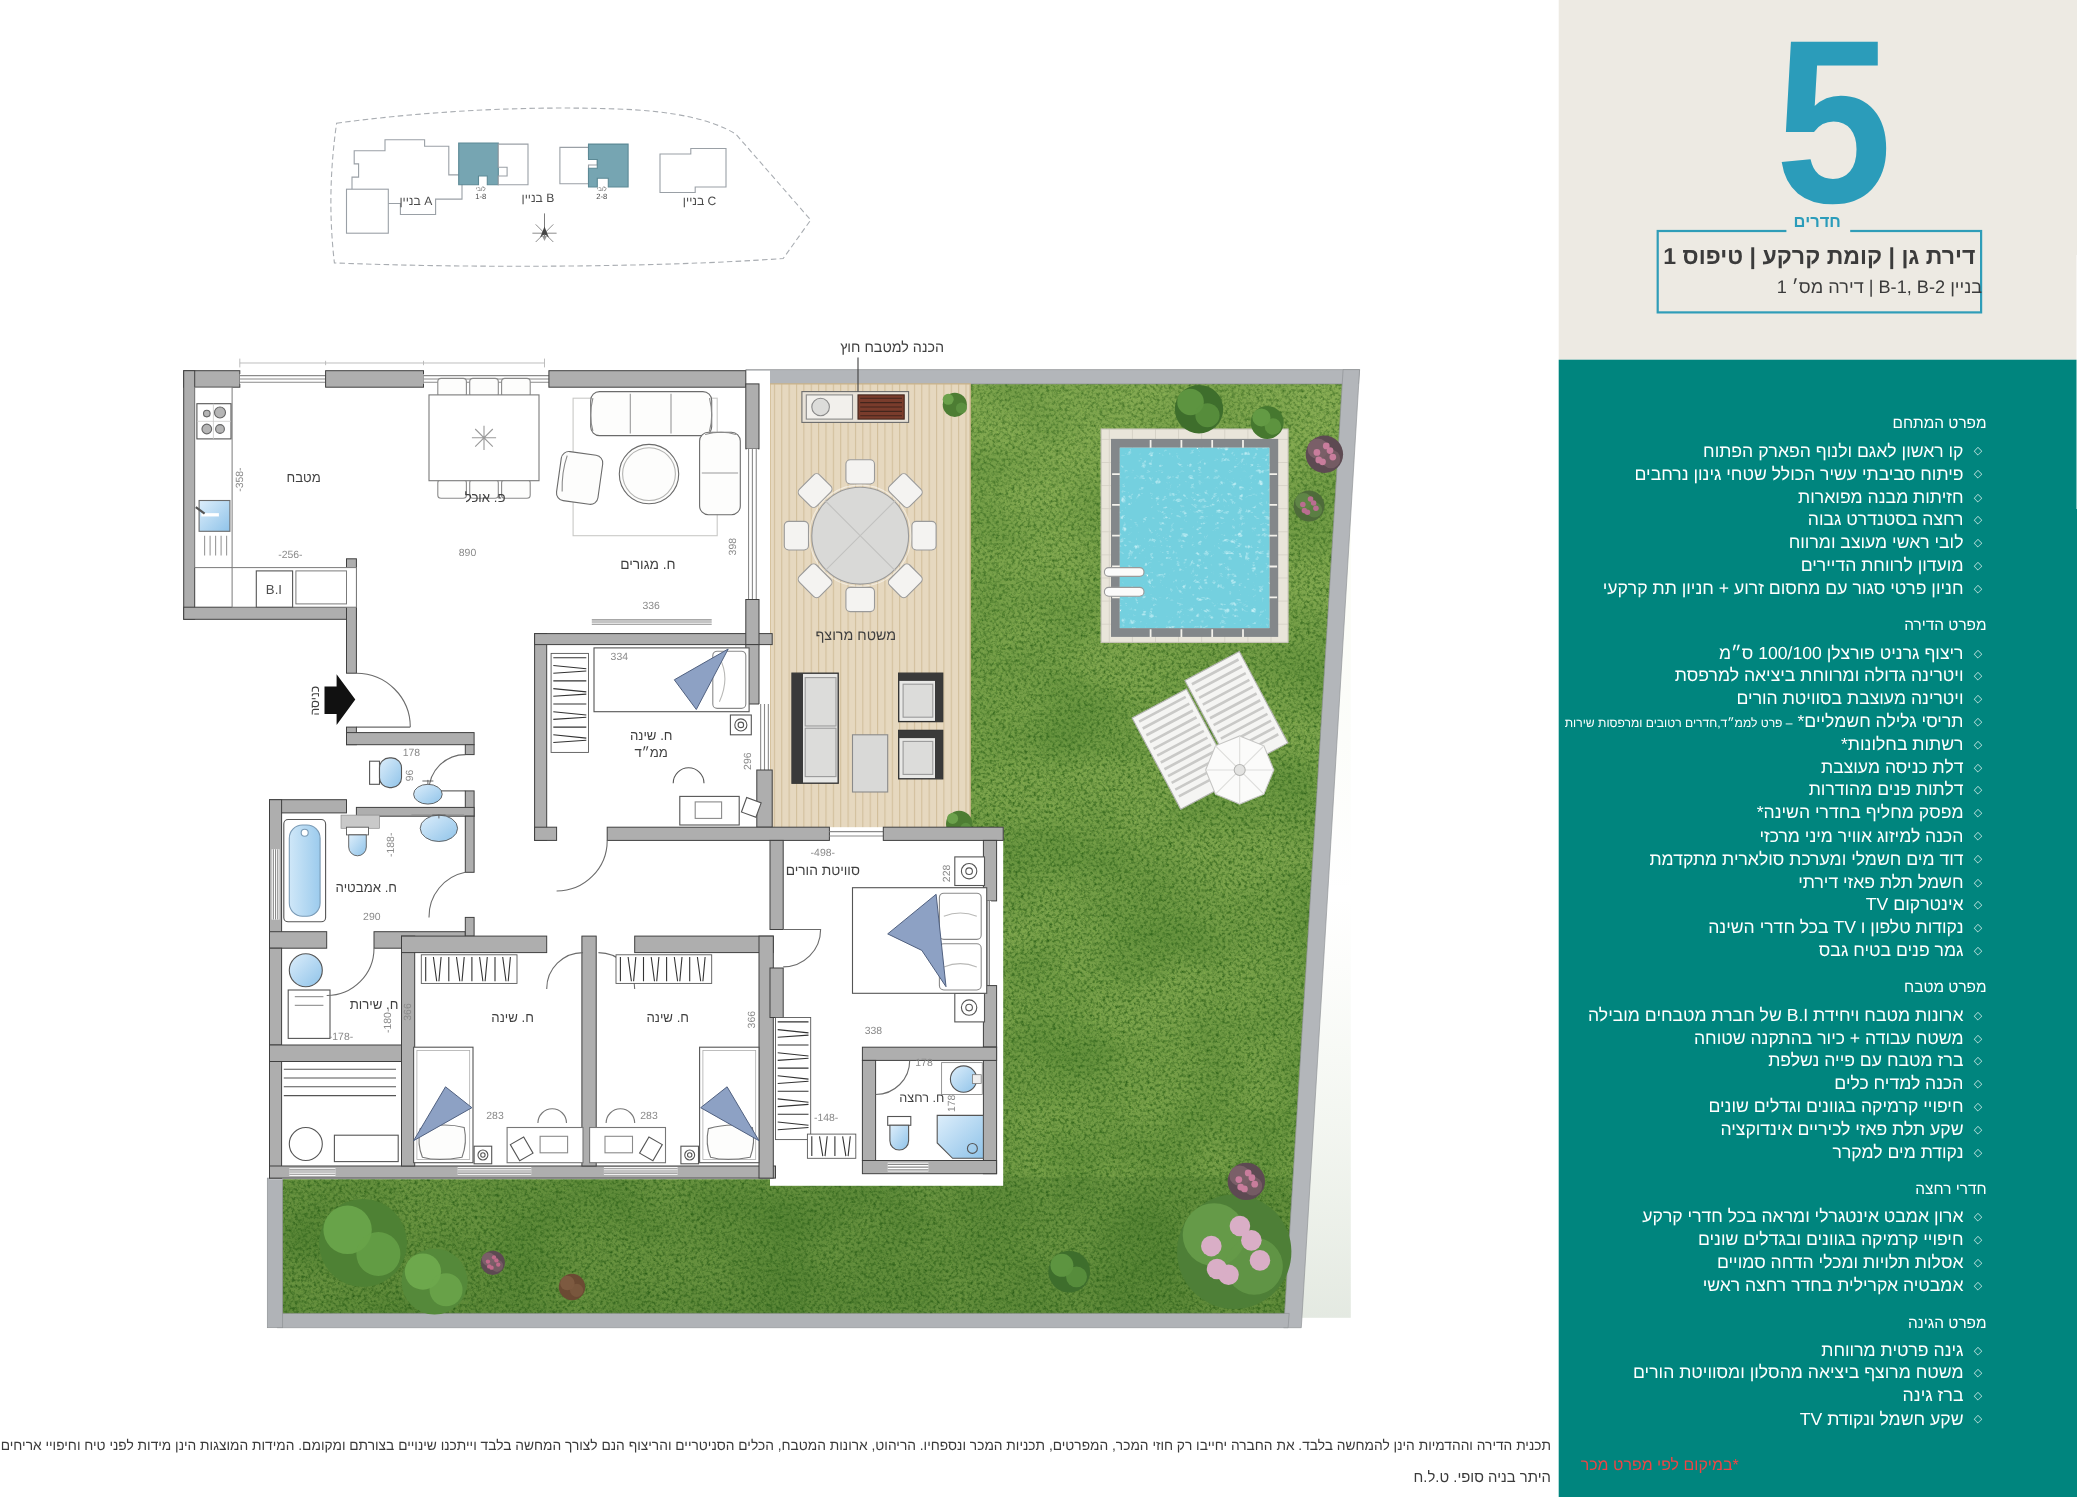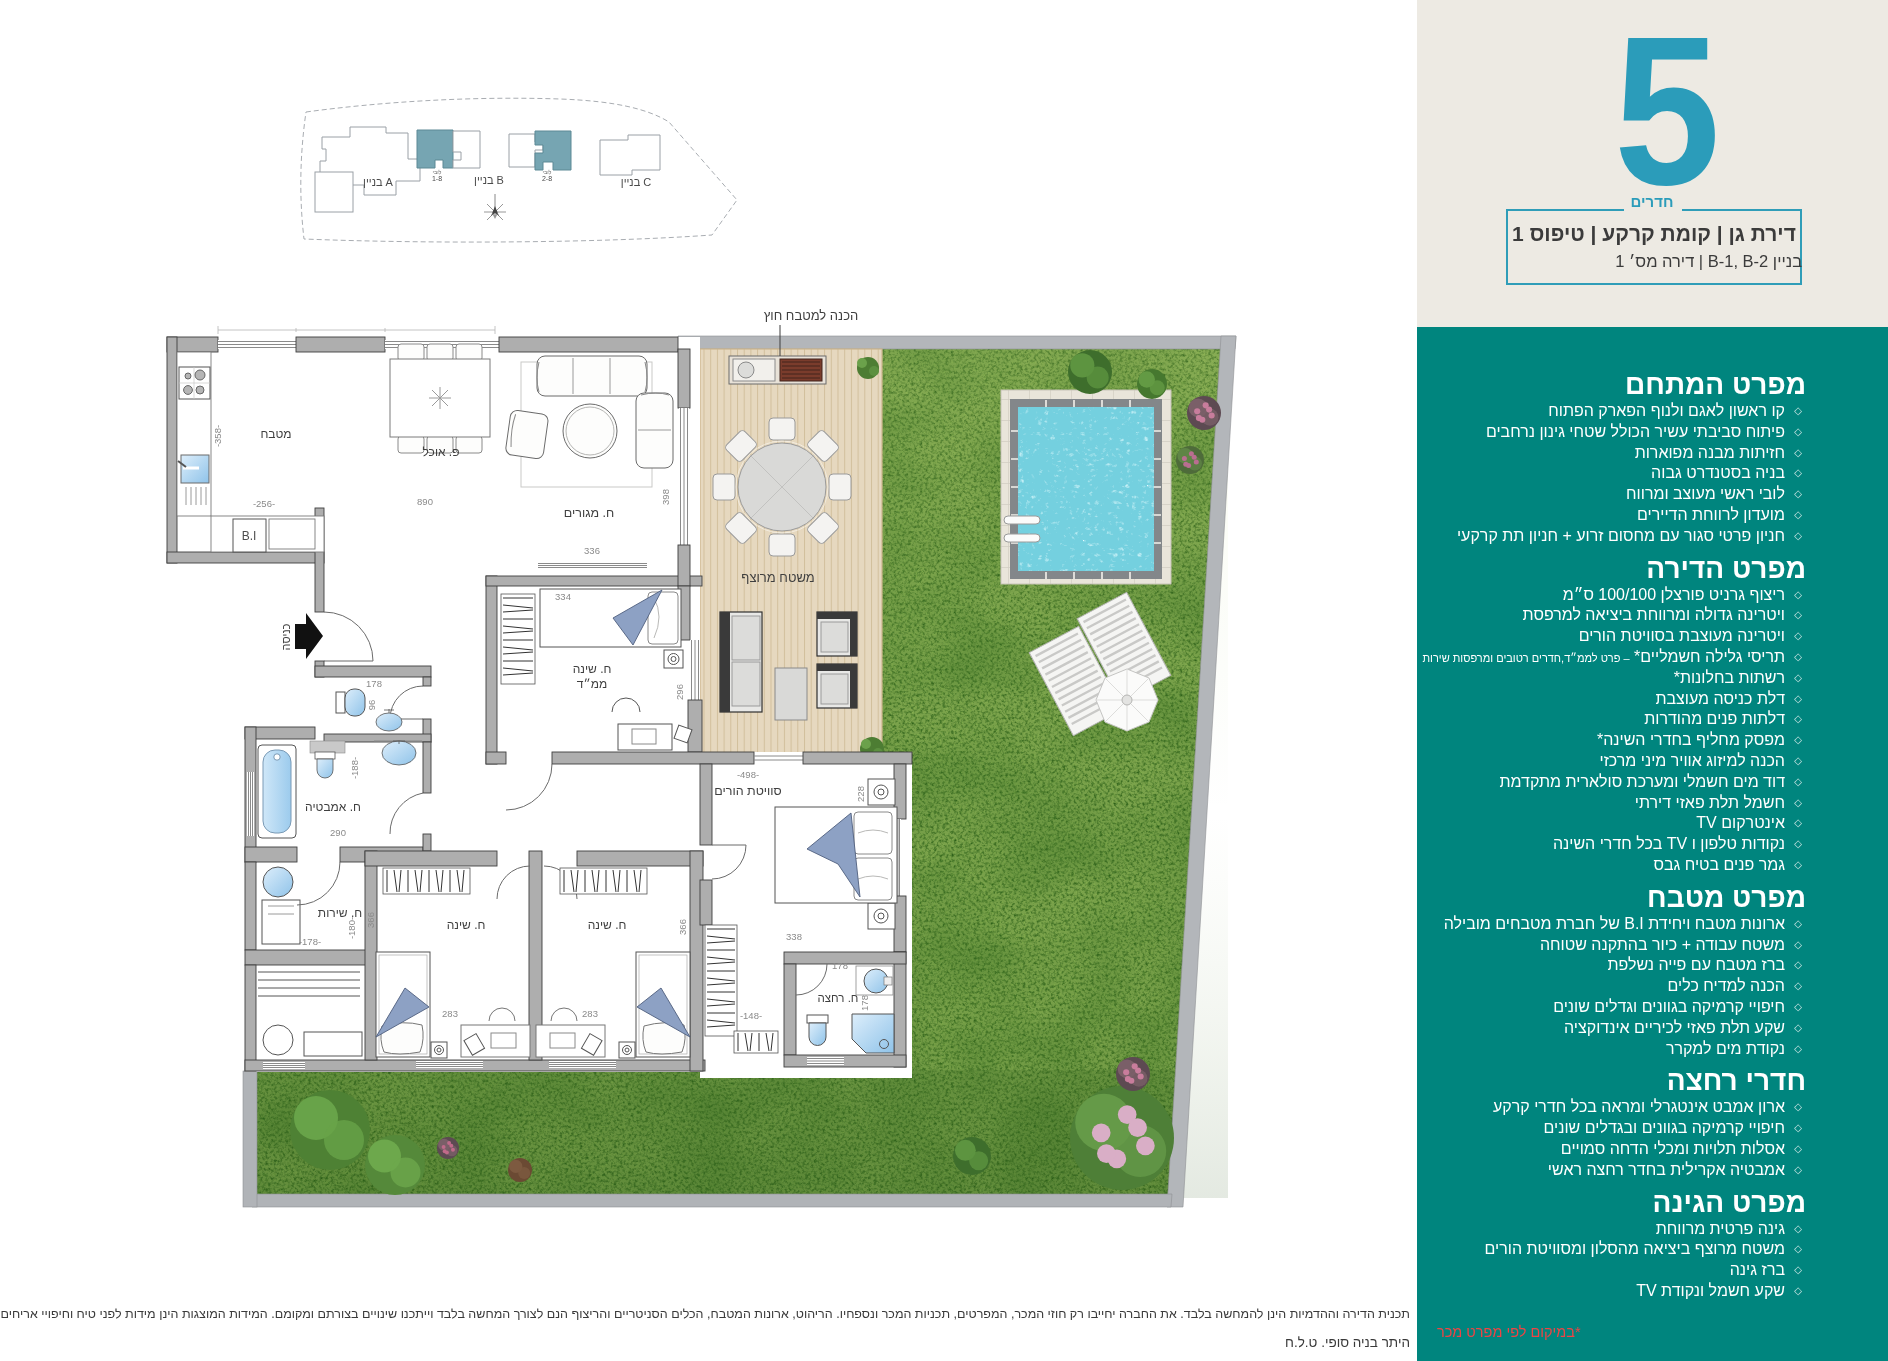--- a/index.html
+++ b/index.html
@@ -11,21 +11,21 @@
   #tealPanel{left:1417px;top:327px;width:471px;height:1034px;background:#00857e;}
   #big5{left:1597px;top:5px;width:140px;text-align:center;color:#2b9cba;
         font-size:212px;font-weight:bold;line-height:1;transform:scaleX(.9);}
   #hdarim{left:1597px;top:193px;width:110px;text-align:center;color:#2b9cba;font-size:15px;font-weight:bold;}
   #titleBox{left:1506px;top:209px;width:292px;height:72px;border:2px solid #2f9db8;}
   #hdarimMask{left:1624px;top:200px;width:58px;height:20px;background:#edeae3;}
   #titleTxt{left:1506px;top:222px;width:296px;text-align:center;color:#3b3b3b;font-size:21px;font-weight:bold;direction:rtl;}
   #subTxt{left:1506px;top:252px;width:296px;text-align:right;color:#3b3b3b;font-size:16.5px;direction:rtl;}
   
   #specs{left:1417px;top:372px;width:389px;direction:rtl;text-align:right;color:#fff;}
-  #specs h3{margin:0;padding:0;font-size:28px;line-height:25px;font-weight:bold;}
+  #specs h3{margin:0;padding:0;font-size:14px;line-height:25px;font-weight:normal;}
   #specs ul{list-style:none;margin:4px;padding:0;font-size:16px;}
   #specs li{position:relative;padding-right:17px;height:20.8px;line-height:20.8px;white-space:nowrap;}
   #specs li:before{content:"\25C7";position:absolute;right:0;top:0;font-size:10px;color:#cfe8e6;}
   #specs .sp{height:5px;}
   #specs .small{font-size:11px;}
   #asterNote{left:1437px;top:1324px;color:#ef4444;font-size:14.5px;direction:rtl;}
   #disc1{right:478px;top:1307px;white-space:nowrap;direction:rtl;color:#3a3a3a;font-size:12.5px;}
   #disc2{right:478px;top:1335px;white-space:nowrap;direction:rtl;color:#3a3a3a;font-size:13.5px;}
 </style>
 </head>
@@ -825,21 +825,21 @@
 
   <div id="subTxt" class="abs">בניין B-1, B-2 | דירה מס׳ 1</div>
 
   <div id="specs" class="abs">
 
     <h3>מפרט המתחם</h3>
     <ul>
       <li>קו ראשון לאגם ולנוף הפארק הפתוח</li>
       <li>פיתוח סביבתי עשיר הכולל שטחי גינון נרחבים</li>
       <li>חזיתות מבנה מפוארות</li>
-      <li>בניה בסטנדרט גבוה</li>
+      <li>רחצה בסטנדרט גבוה</li>
       <li>לובי ראשי מעוצב ומרווח</li>
       <li>מועדון לרווחת הדיירים</li>
       <li>חניון פרטי סגור עם מחסום זרוע + חניון תת קרקעי</li>
     </ul>
     <div class="sp"></div>
 
     <h3>מפרט הדירה</h3>
     <ul>
       <li>ריצוף גרניט פורצלן 100/100 ס״מ</li>
       <li>ויטרינה גדולה ומרווחת ביציאה למרפסת</li>

